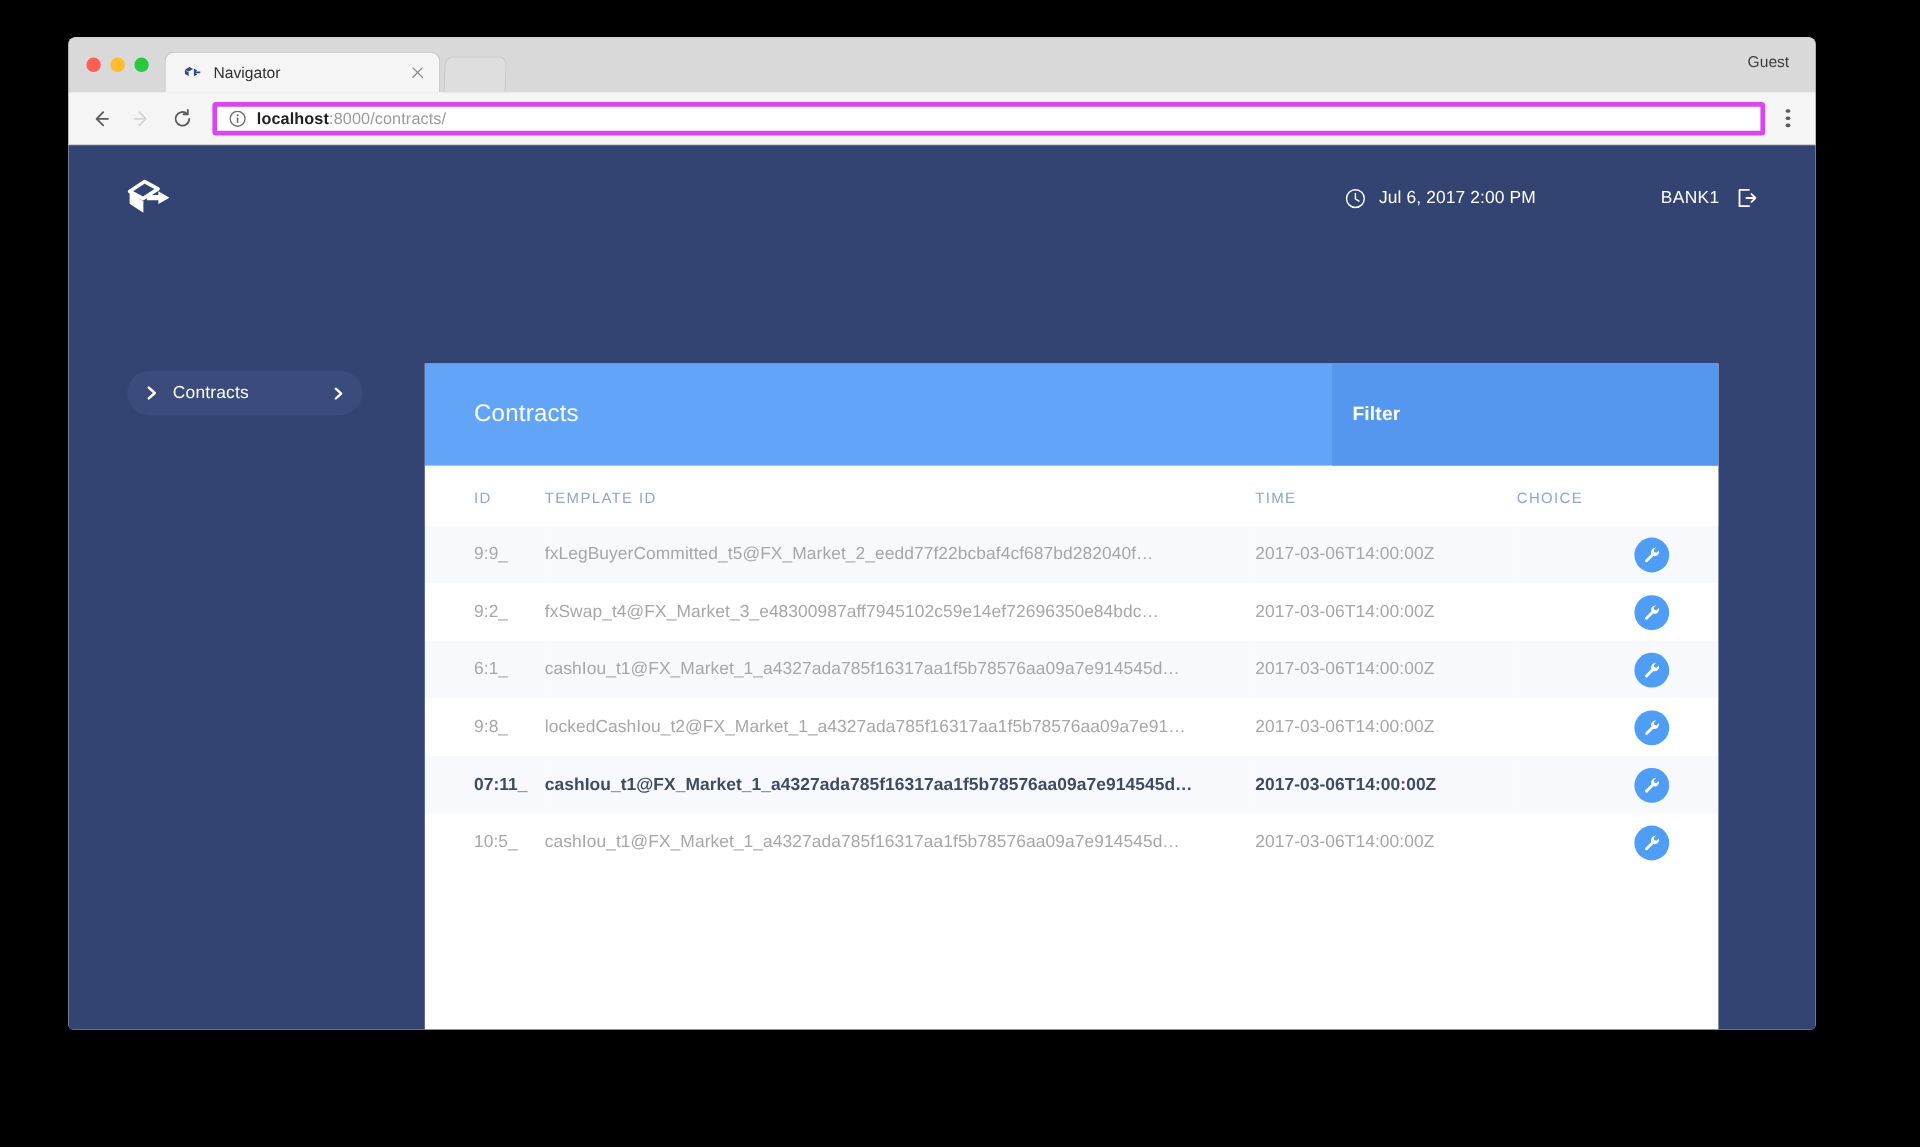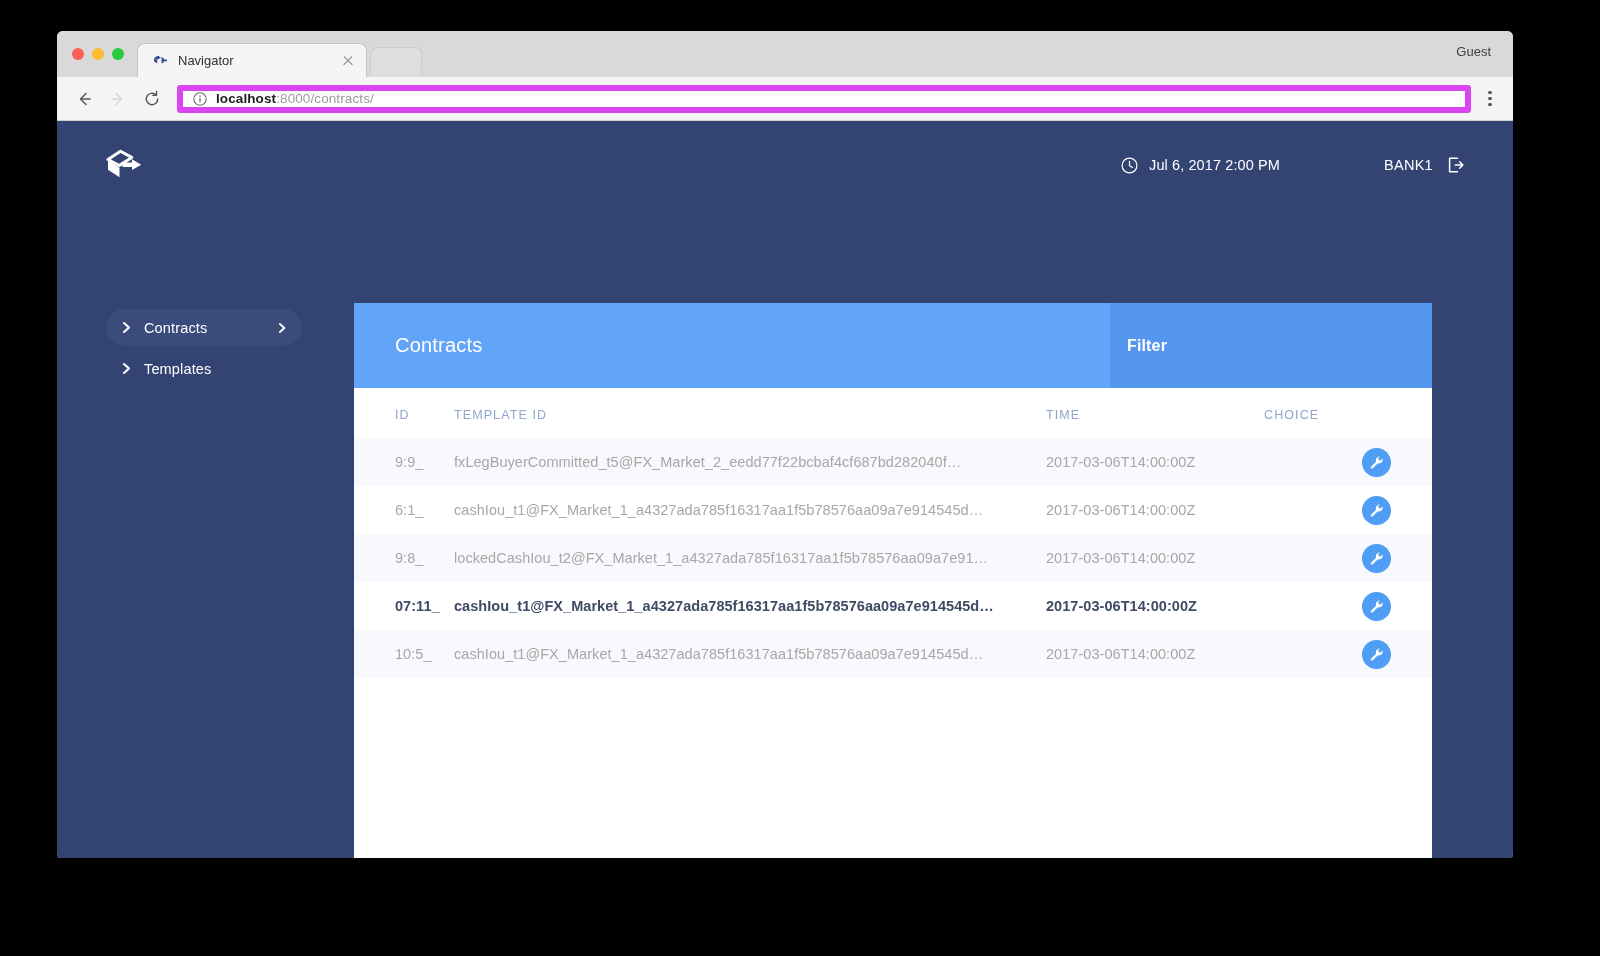--- a/index.html
+++ b/index.html
@@ -132,21 +132,21 @@
     flex: 0 0 auto;
     margin-right: 4px;
   }
   .nav-btn svg { display: block; }
   .nav-btn.disabled { opacity: .35; }
 
   .omnibox {
     flex: 1 1 auto;
     height: 28px;
     background: #ffffff;
-    border: 6px solid #d946ef;
+    border: 4px solid #d946ef;
     border-radius: 3px;
     display: flex;
     align-items: center;
     padding: 0 10px;
     margin: 0 8px 0 6px;
     text-align: center;
   }
   .info-icon { margin-right: 9px; flex: 0 0 auto; display:block; }
   .url-text {
     font-size: 13.5px;
@@ -457,26 +457,20 @@
         <div class="side-item active">
           <svg class="side-chev" width="11" height="13" viewBox="0 0 11 13">
             <path d="M2 2l5 4.5L2 11" fill="none" stroke="#ffffff" stroke-width="2.1" stroke-linecap="round" stroke-linejoin="round"></path>
           </svg>
           <span class="side-label">Contracts</span>
           <svg class="side-chev-right" width="10" height="12" viewBox="0 0 11 13">
             <path d="M2 2l5 4.5L2 11" fill="none" stroke="#ffffff" stroke-width="2.1" stroke-linecap="round" stroke-linejoin="round"></path>
           </svg>
         </div>
 
-        <div class="side-item">
-          <svg class="side-chev" width="11" height="13" viewBox="0 0 11 13">
-            <path d="M2 2l5 4.5L2 11" fill="none" stroke="#ffffff" stroke-width="2.1" stroke-linecap="round" stroke-linejoin="round"></path>
-          </svg>
-          <span class="side-label">Templates</span>
-        </div>
 
       </div>
 
       <div class="card">
 
         <div class="card-head">
           <div class="card-title">Contracts</div>
 
           <div class="head-controls">
             <div class="cb-group">
@@ -500,20 +494,30 @@
               <th class="col-id">ID</th>
               <th class="col-template">TEMPLATE ID</th>
               <th class="col-time">TIME</th>
               <th class="col-choice">CHOICE</th>
             </tr>
           </thead>
           <tbody id="table-body">
               <tr>
                 <td class="col-id">9:9_</td>
                 <td class="col-template">fxLegBuyerCommitted_t5@FX_Market_2_eedd77f22bcbaf4cf687bd282040f…</td>
+                <td class="col-time">2017-03-06T14:00:00Z</td>
+                <td class="col-choice"><span class="choice-btn">
+                    <svg width="15" height="15" viewBox="0 0 16 16">
+                      <path d="M11.2 1.6a3.9 3.9 0 0 0-3.6 5.4L2.2 12.4a1.3 1.3 0 0 0 1.8 1.8l5.4-5.4a3.9 3.9 0 0 0 4.9-5l-2.1 2.1-1.9-.5-.5-1.9 2.1-2.1a3.9 3.9 0 0 0-.7-.1z" fill="#ffffff"></path>
+                    </svg>
+                  </span></td>
+              </tr>
+              <tr>
+                <td class="col-id">9:2_</td>
+                <td class="col-template">fxSwap_t4@FX_Market_3_e48300987aff7945102c59e14ef72696350e84bdc…</td>
                 <td class="col-time">2017-03-06T14:00:00Z</td>
                 <td class="col-choice"><span class="choice-btn">
                     <svg width="15" height="15" viewBox="0 0 16 16">
                       <path d="M11.2 1.6a3.9 3.9 0 0 0-3.6 5.4L2.2 12.4a1.3 1.3 0 0 0 1.8 1.8l5.4-5.4a3.9 3.9 0 0 0 4.9-5l-2.1 2.1-1.9-.5-.5-1.9 2.1-2.1a3.9 3.9 0 0 0-.7-.1z" fill="#ffffff"></path>
                     </svg>
                   </span></td>
               </tr>
               <tr>
                 <td class="col-id">6:1_</td>
                 <td class="col-template">cashIou_t1@FX_Market_1_a4327ada785f16317aa1f5b78576aa09a7e914545d…</td>

